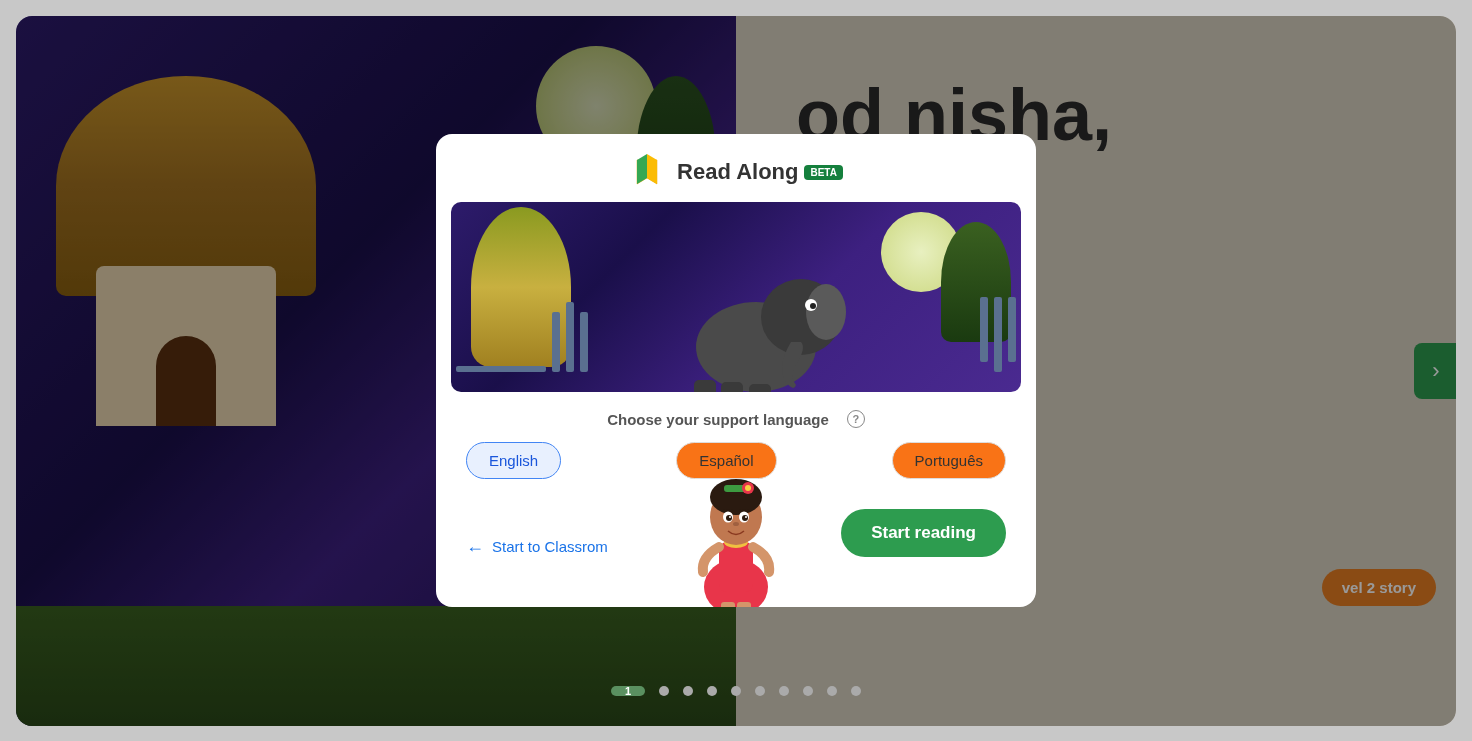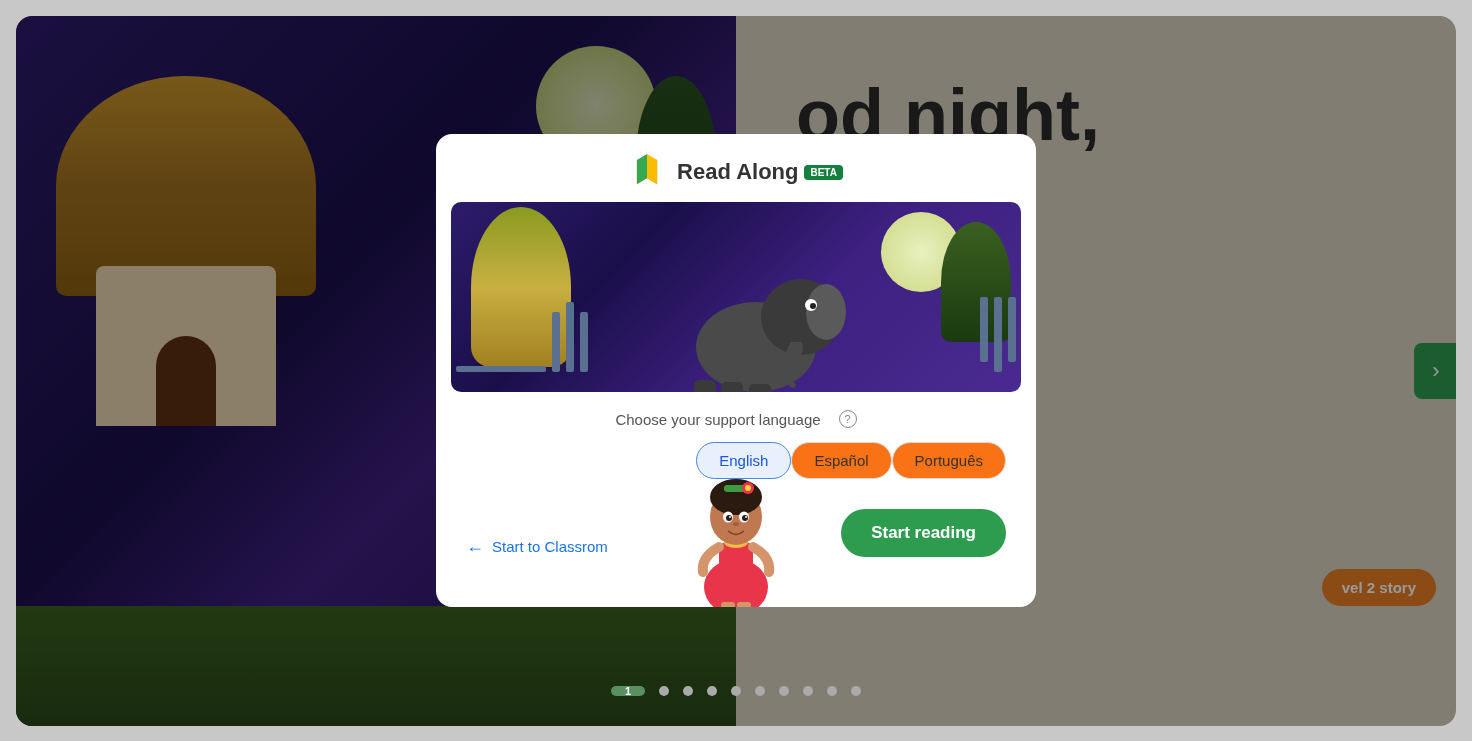--- a/index.html
+++ b/index.html
@@ -333,37 +333,38 @@
     }
 
     .language-label {
       font-size: 15px;
       color: #555;
       margin-bottom: 14px;
       display: flex;
       align-items: center;
       justify-content: center;
       gap: 18px;
+      font-weight: bold;
     }
 
     .help-icon {
       width: 18px; height: 18px;
       border: 1.5px solid #888;
       border-radius: 50%;
       display: inline-flex;
       align-items: center;
       justify-content: center;
       font-size: 11px;
       color: #888;
       cursor: pointer;
     }
 
     .language-buttons {
       display: flex;
-      justify-content: flex-end;
+      justify-content: space-between;
     }
 
     .lang-btn {
       padding: 9px 22px;
       border-radius: 25px;
       border: 1.5px solid #ddd;
       background: #f97316;
       font-size: 15px;
       color: #333;
       cursor: pointer;
@@ -439,21 +440,21 @@
     <div class="bg-left">
       <div class="moon-bg"></div>
       <div class="tree-bg"></div>
       <div class="hut-roof"></div>
       <div class="hut-wall"></div>
       <div class="hut-door"></div>
       <div class="ground"></div>
     </div>
     <div class="bg-right">
       <div class="bg-title-text">
-        <div>od night,</div>
+        <div>od nisha,</div>
         <div>ku!</div>
       </div>
       <div class="level-badge">vel 2 story</div>
     </div>
   </div>
 
   <button class="next-btn">›</button>
 
   <div class="modal-overlay">
     <div class="modal">

